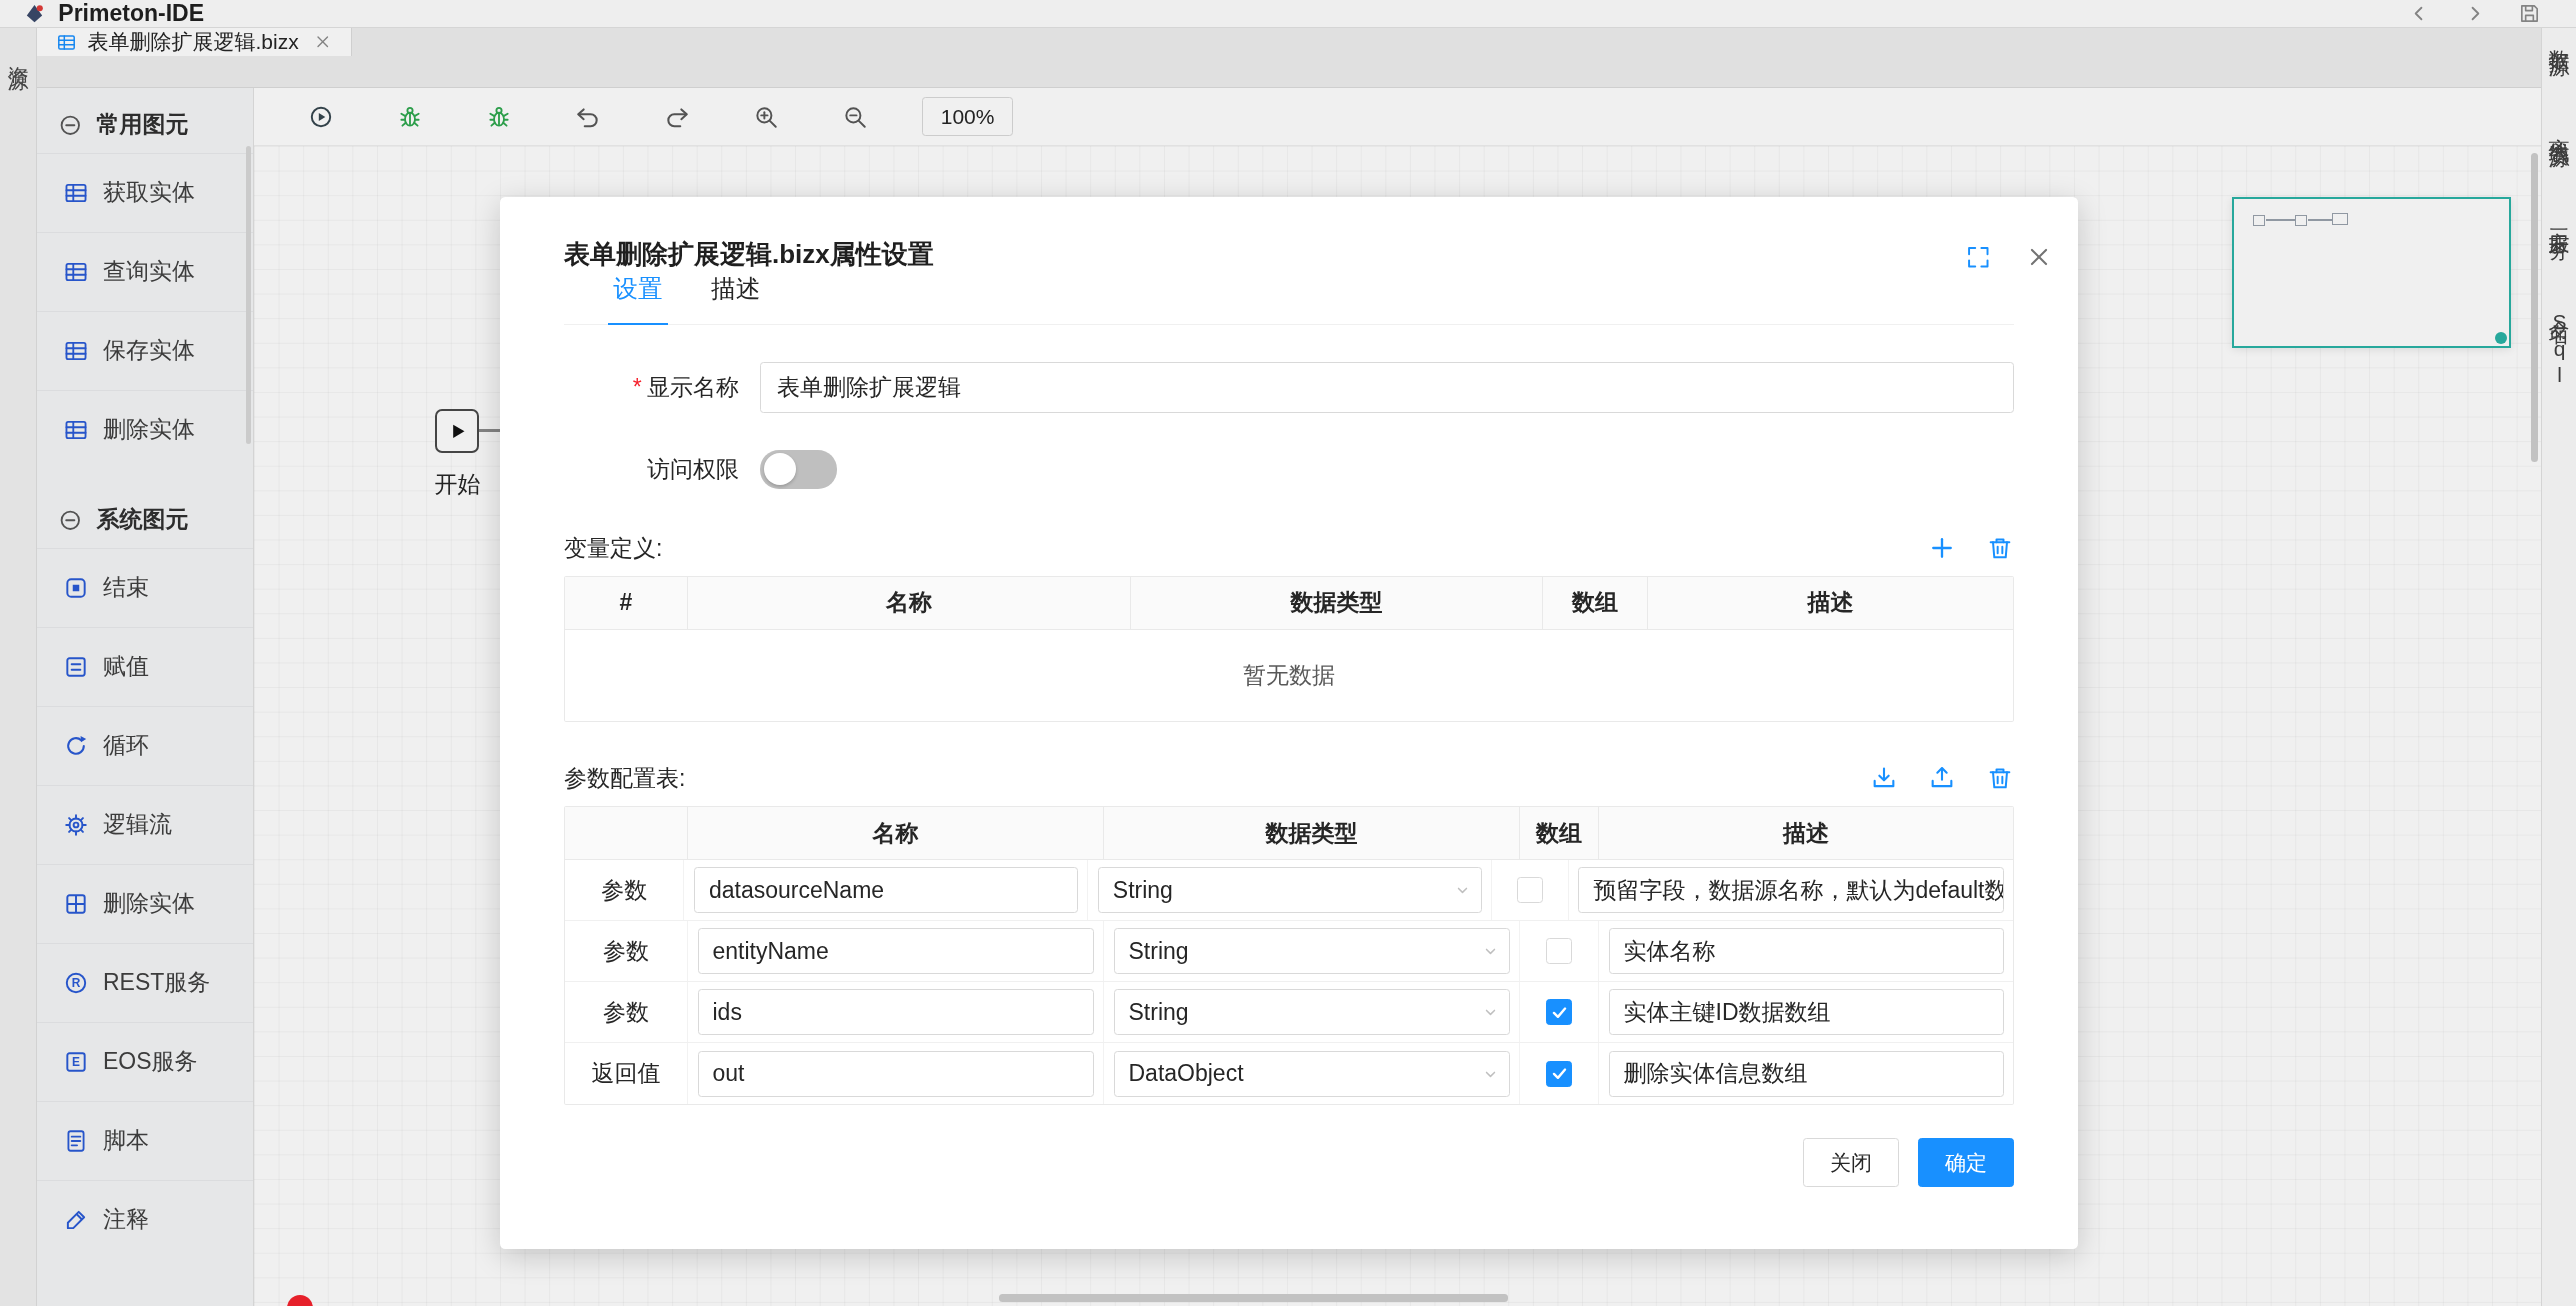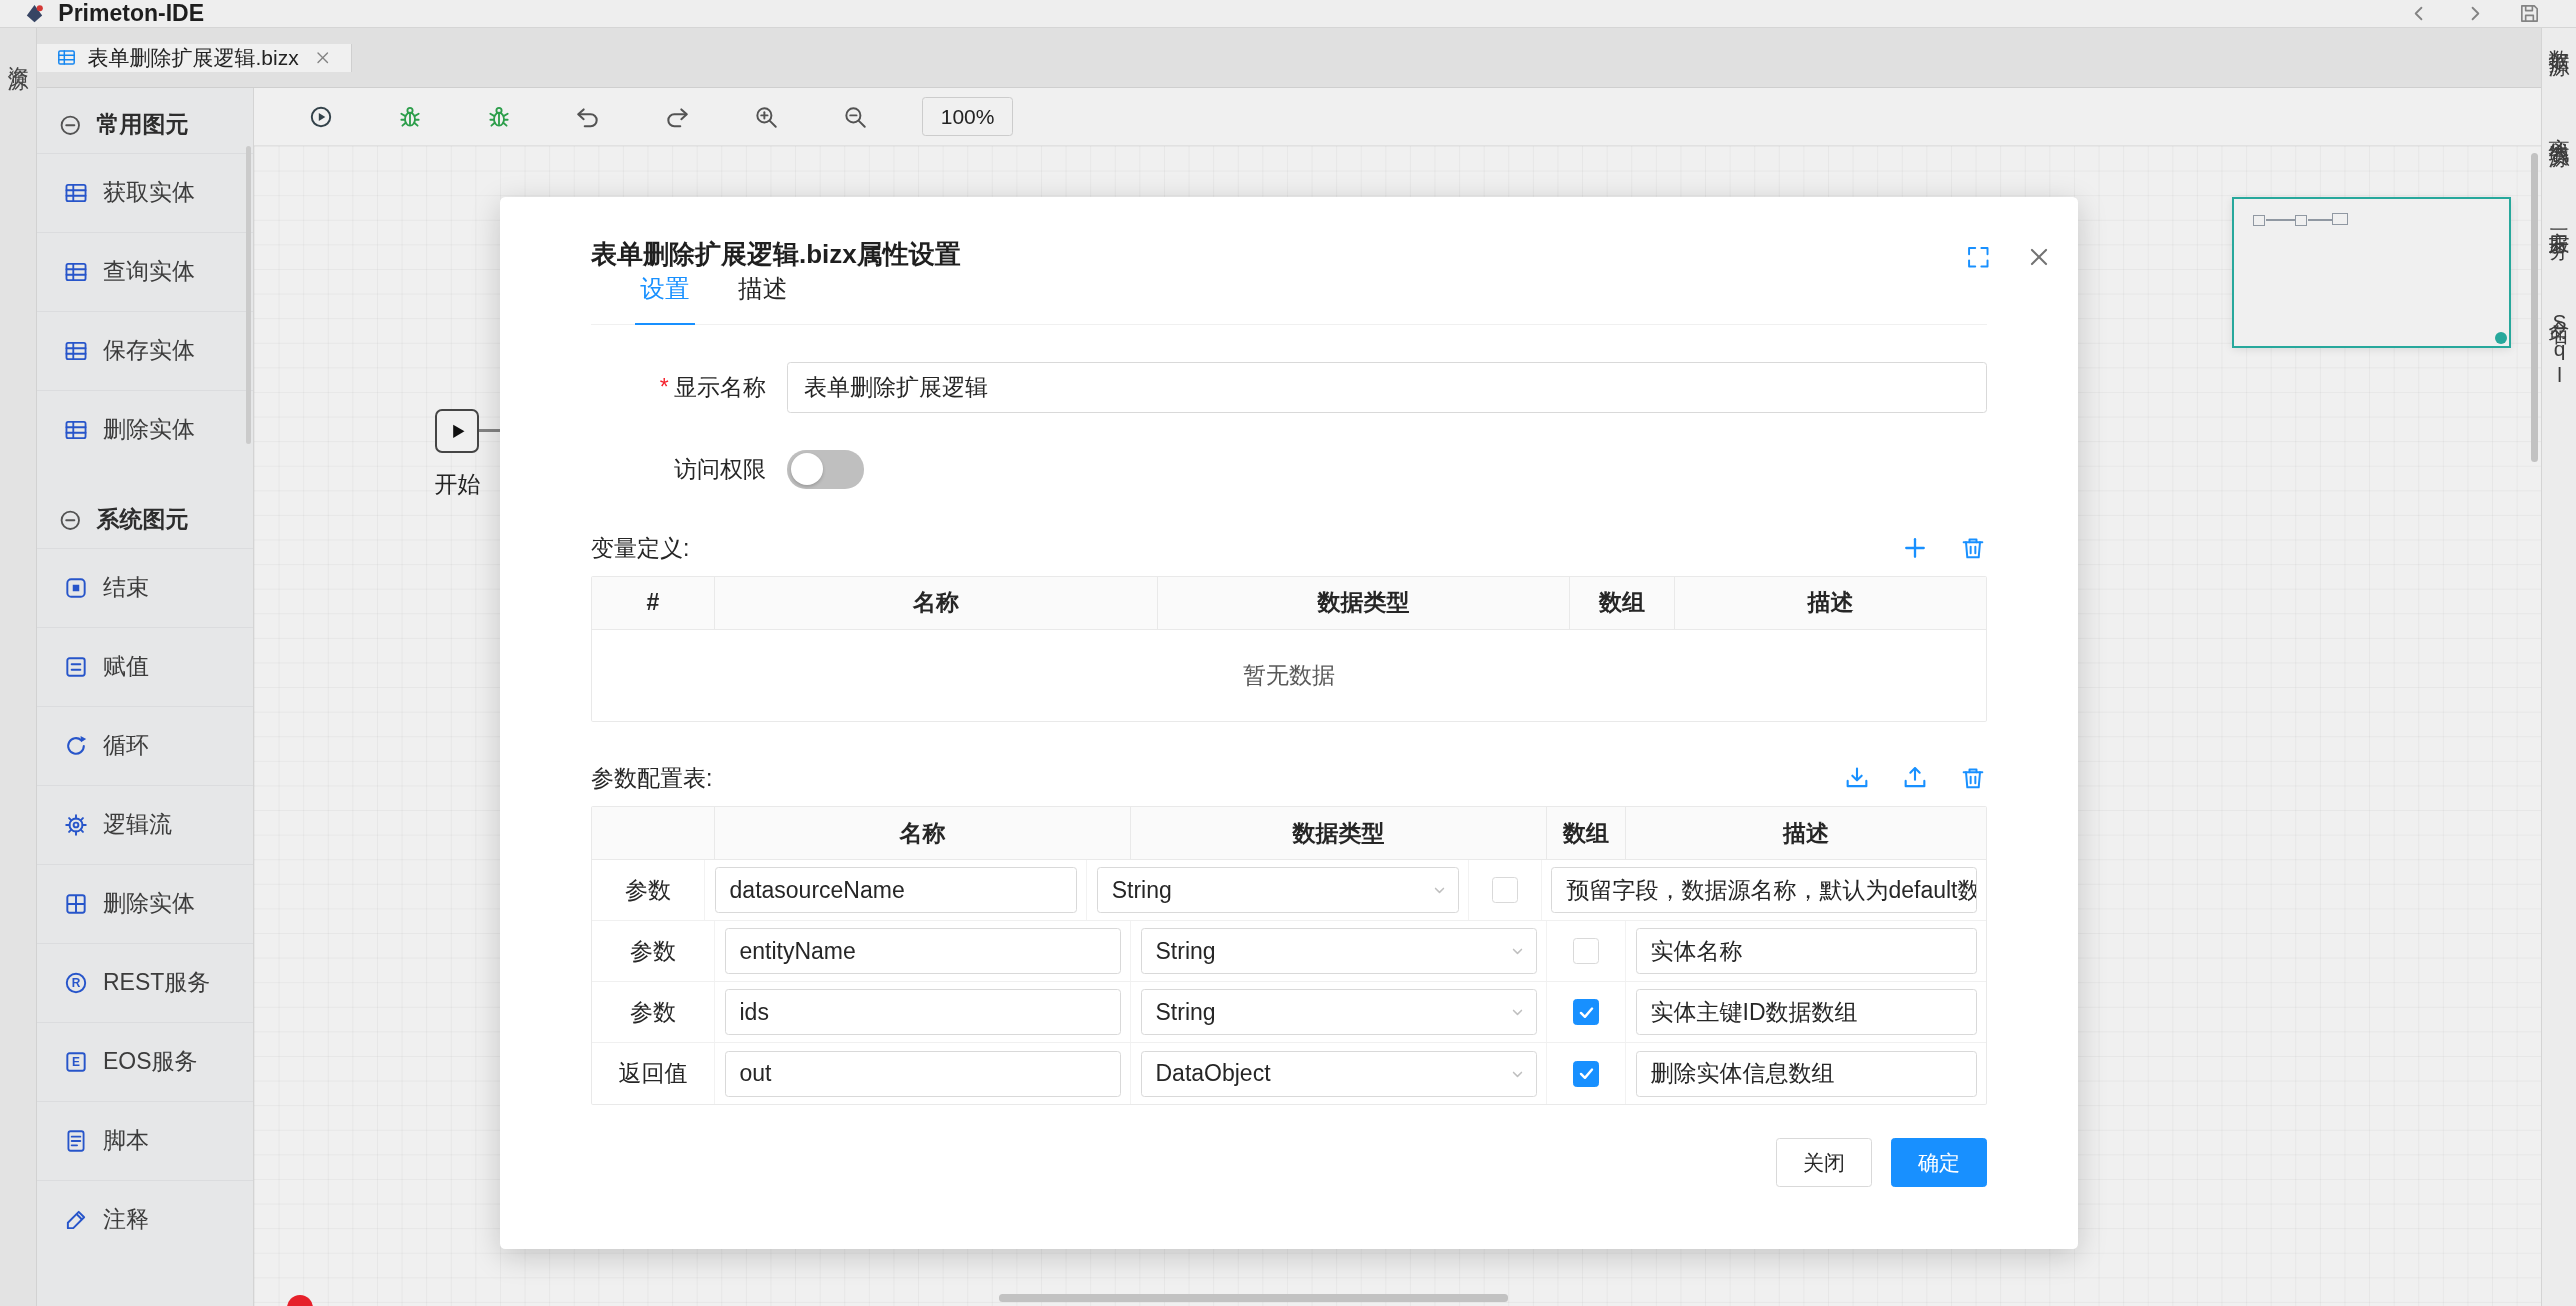--- a/index.html
+++ b/index.html
@@ -10,21 +10,21 @@
   
   .titlebar{position:absolute;left:0;top:0;width:2576px;height:28px;background:#fdfdfd;border-bottom:0.9px solid #e3e3e3;display:flex;align-items:center;padding:0 35px 0 23px;z-index:10}
   .apptitle{font-size:23px;font-weight:700;color:#1f1f1f;margin-left:12.3px}
   .tb-actions{margin-left:auto;display:flex;align-items:center;gap:32px;color:#8c8c8c}
 
   
   .left-strip{position:absolute;left:0;top:28px;width:37px;height:1278px;background:#f2f2f2;border-right:0.9px solid #e0e0e0;z-index:5}
   .ltab{writing-mode:vertical-rl;text-orientation:upright;letter-spacing:5.3px;font-size:21px;color:#4a4a4a;margin:21px auto 0;cursor:pointer}
 
   
-  .tabbar{position:absolute;left:37px;top:28px;width:2504px;height:60px;background:#efefef;border-bottom:0.9px solid #dcdcdc;display:flex;align-items:center;z-index:5}
+  .tabbar{position:absolute;left:37px;top:28px;width:2504px;height:60px;background:#efefef;border-bottom:0.9px solid #dcdcdc;display:flex;align-items:flex-start;z-index:5}
   .edtab{display:flex;align-items:center;gap:10.5px;background:#fff;border-right:0.9px solid #dcdcdc;padding:0 19px;font-size:21px;color:#262626;cursor:pointer}
   .edtab .fileic{color:#1890ff}
   .edtab .closeic{color:#8c8c8c;margin-left:5.3px}
 
   
   .palette{position:absolute;left:37px;top:88px;width:217px;height:1219px;background:#f5f6f7;border-right:0.9px solid #e2e2e2;overflow:hidden;z-index:4}
   .psec{height:56px;display:flex;align-items:center;gap:14px;padding:0 0 0 21px;font-weight:700;color:#303030;cursor:pointer}
   .psec .ic{color:#595959}
   .psec.first{margin-top:8.8px}
   .psec.second{margin-top:23px}
@@ -54,21 +54,21 @@
   .hscroll{position:absolute;left:745px;bottom:5.3px;width:509px;height:8px;background:#cfcfcf;border-radius:3.5px}
   .errbadge{position:absolute;left:33px;top:1149px;width:26px;height:26px;border-radius:50%;background:#f5222d}
 
   
   .right-strip{position:absolute;right:0;top:28px;width:35px;height:1278px;background:#fbfbfb;border-left:0.9px solid #e2e2e2;z-index:5;display:flex;flex-direction:column;align-items:center}
   .rtab{writing-mode:vertical-rl;text-orientation:upright;letter-spacing:3.5px;font-size:21px;color:#3f3f3f;margin-top:0;margin-bottom:77px;cursor:pointer}
   .rtab:first-child{margin-top:5.3px}
 
   
   .mask{position:absolute;inset:0;background:rgba(0,0,0,0.06);z-index:40}
-  .modal{position:absolute;left:500px;top:197px;width:1578px;height:1052px;background:#fff;border-radius:5.3px;box-shadow:0 7px 30px rgba(0,0,0,.18);z-index:50;padding:0 91px}
+  .modal{position:absolute;left:500px;top:197px;width:1578px;height:1052px;background:#fff;border-radius:5.3px;box-shadow:0 7px 30px rgba(0,0,0,.18);z-index:50;padding:0 64px}
   .mhead{padding-top:40px;display:flex;align-items:center}
   .mtitle{font-size:26px;font-weight:700;color:#1f1f1f}
   .mhead-actions{position:absolute;top:47px;right:26px;display:flex;align-items:center;gap:35px}
   .fsic{color:#1890ff;cursor:pointer}
   .mclose{color:#737373;cursor:pointer}
   .mtabs{border-bottom:0.9px solid #f0f0f0;display:flex;gap:38px;padding-left:44px}
   .mtab{padding:0 5.3px 17.5px;font-size:24.6px;color:#262626;cursor:pointer}
   .mtab.active{color:#1890ff;border-bottom:2.6px solid #1890ff;margin-bottom:-0.9px}
   .frow{display:flex;align-items:center;margin-top:37px}
   .flabel{width:175px;text-align:right;margin-right:21px;color:#262626;white-space:nowrap}

